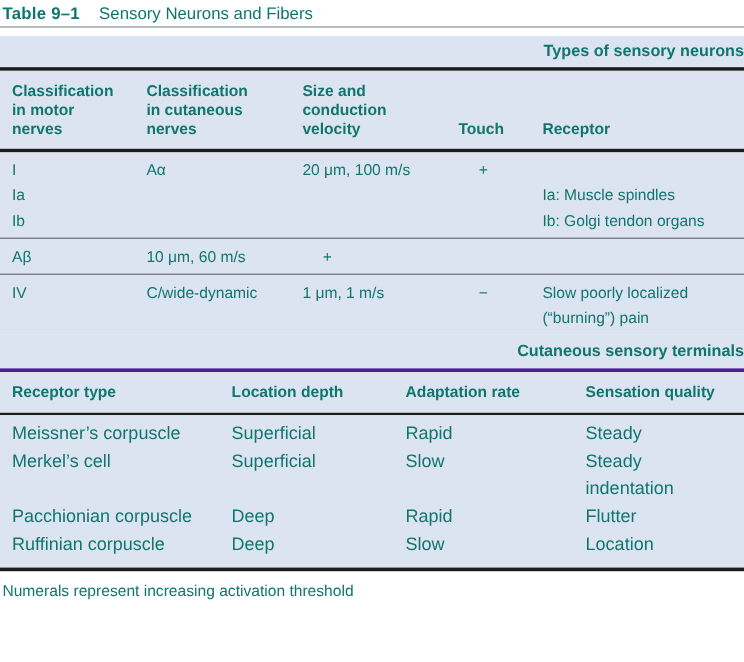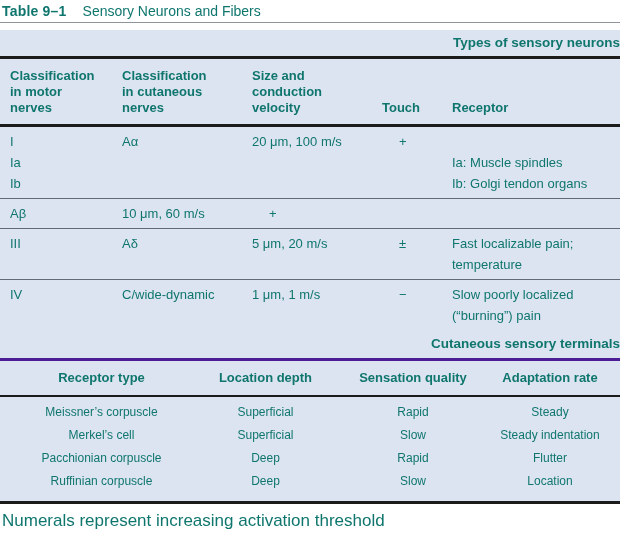--- a/index.html
+++ b/index.html
@@ -28,31 +28,31 @@
   }
   .t1-row{
     background:#dde4f1;font-size:13px;line-height:21px;
     padding:4px 8px 4px 10px;
   }
   .t1-row + .t1-row{border-top:1px solid #646a75;}
   .pre{white-space:pre-line;}
   .myelin-val{padding-left:17px;}
 
   
-  .t2-grid{display:grid;grid-template-columns:183px 145px 150px auto;text-align:center;}
+  .t2-grid{display:grid;grid-template-columns:183px 145px 150px auto;}
   .t2-header{
     background:#dde4f1;font-weight:bold;font-size:13px;line-height:16px;
     padding:9px 8px 9px 10px;border-bottom:2px solid #1b1b1b;
   }
   .t2-body{
     background:#dde4f1;padding:4px 8px 8px 10px;border-bottom:3px solid #1b1b1b;
   }
-  .t2-row{font-size:12px;line-height:23px;}
+  .t2-row{font-size:15px;line-height:23px;}
 
-  .footnote{padding:9px 24px 0 2px;font-size:17px;line-height:16px;}
+  .footnote{padding:9px 24px 0 2px;font-size:13px;line-height:16px;}
 </style>
 </head>
 <body>
 
 <div class="page">
 
   <div class="title">
     <span class="title-label">Table 9–1</span><span>Sensory Neurons and Fibers</span>
   </div>
   <div class="title-rule"></div>
@@ -84,45 +84,37 @@
 Ia: Muscle spindles
 Ib: Golgi tendon organs</div>
   </div>
 
   <div class="t1-grid t1-row">
     <div class="pre">Aβ</div>
     <div class="pre">10 μm, 60 m/s</div>
     <div class="myelin-val">+</div>
   </div>
 
-  <div class="t1-grid t1-row">
-    <div class="pre">III</div>
-    <div class="pre">Aδ</div>
-    <div class="pre">5 μm, 20 m/s</div>
-    <div class="myelin-val">±</div>
-    <div class="pre">Fast localizable pain;
-temperature</div>
-  </div>
 
   <div class="t1-grid t1-row">
     <div class="pre">IV</div>
     <div class="pre">C/wide-dynamic</div>
     <div class="pre">1 μm, 1 m/s</div>
     <div class="myelin-val">−</div>
     <div class="pre">Slow poorly localized
 (“burning”) pain</div>
   </div>
 
   <div class="banner banner-mid">Cutaneous sensory terminals</div>
 
   <div class="t2-grid t2-header">
     <div>Receptor type</div>
     <div>Location depth</div>
+    <div>Adaptation rate</div>
     <div>Sensation quality</div>
-    <div>Adaptation rate</div>
   </div>
 
   <div class="t2-body">
     <div class="t2-grid t2-row">
       <div>Meissner’s corpuscle</div>
       <div>Superficial</div>
       <div>Rapid</div>
       <div>Steady</div>
     </div>
     <div class="t2-grid t2-row">

